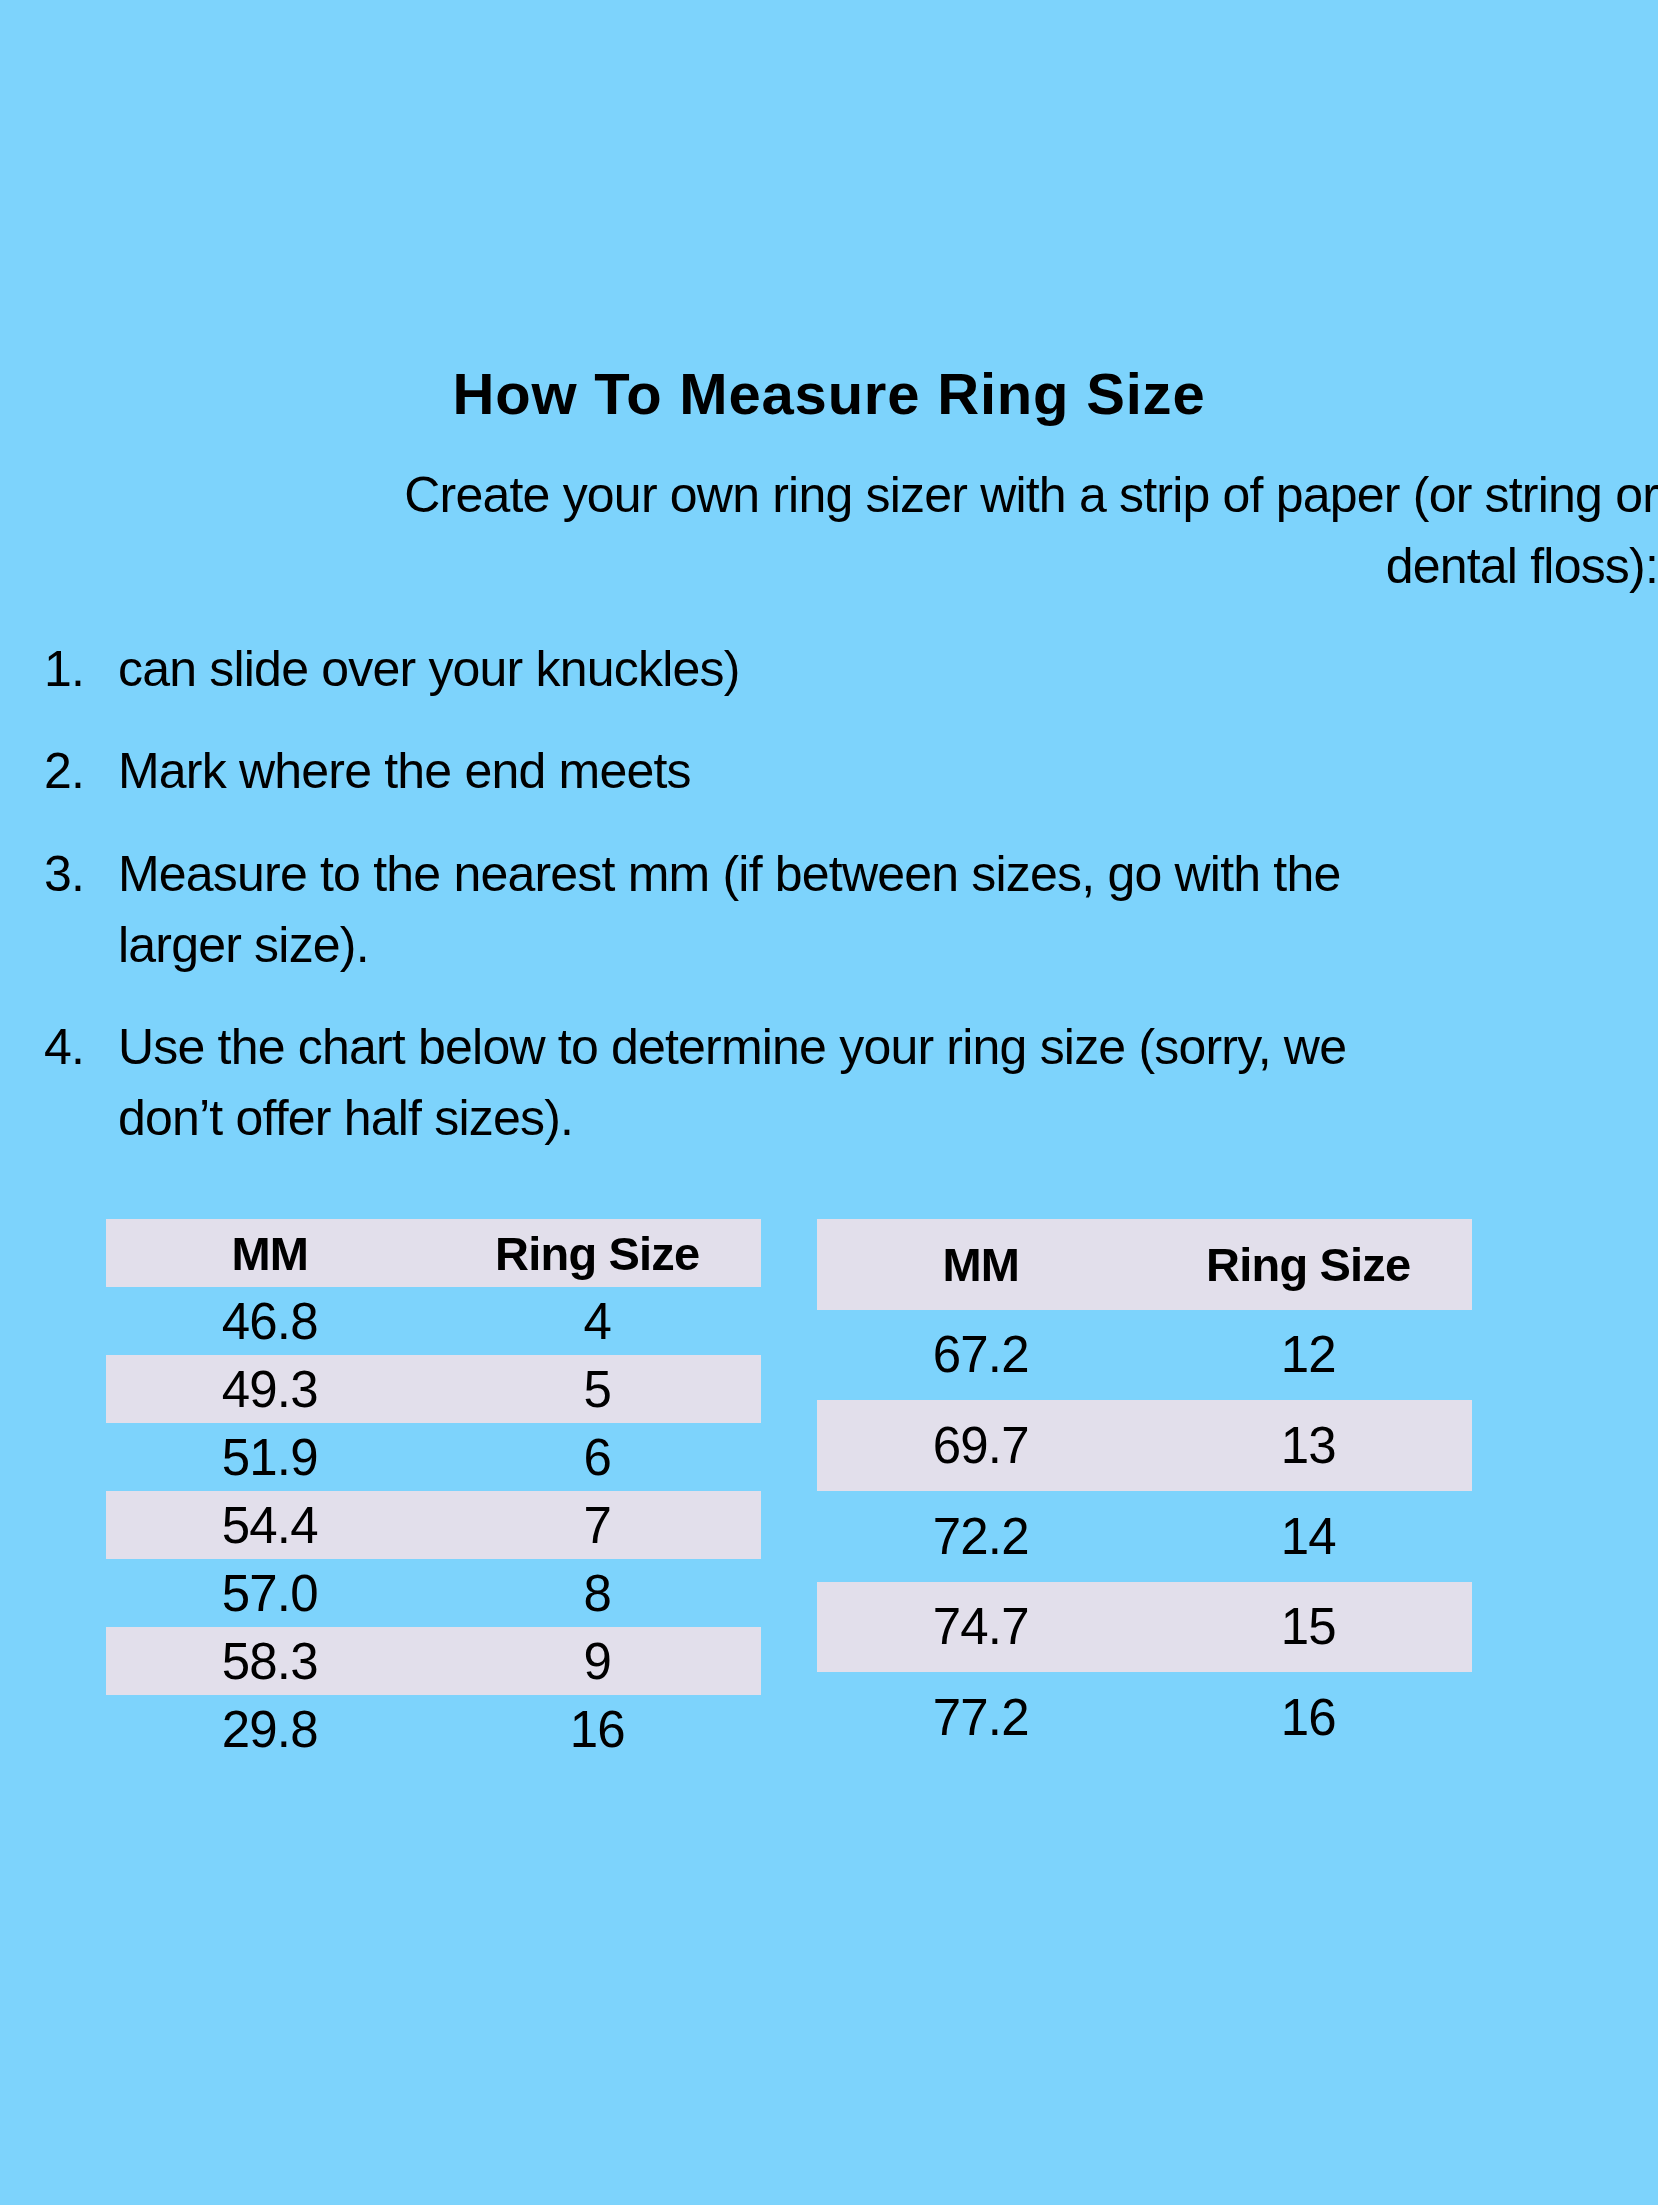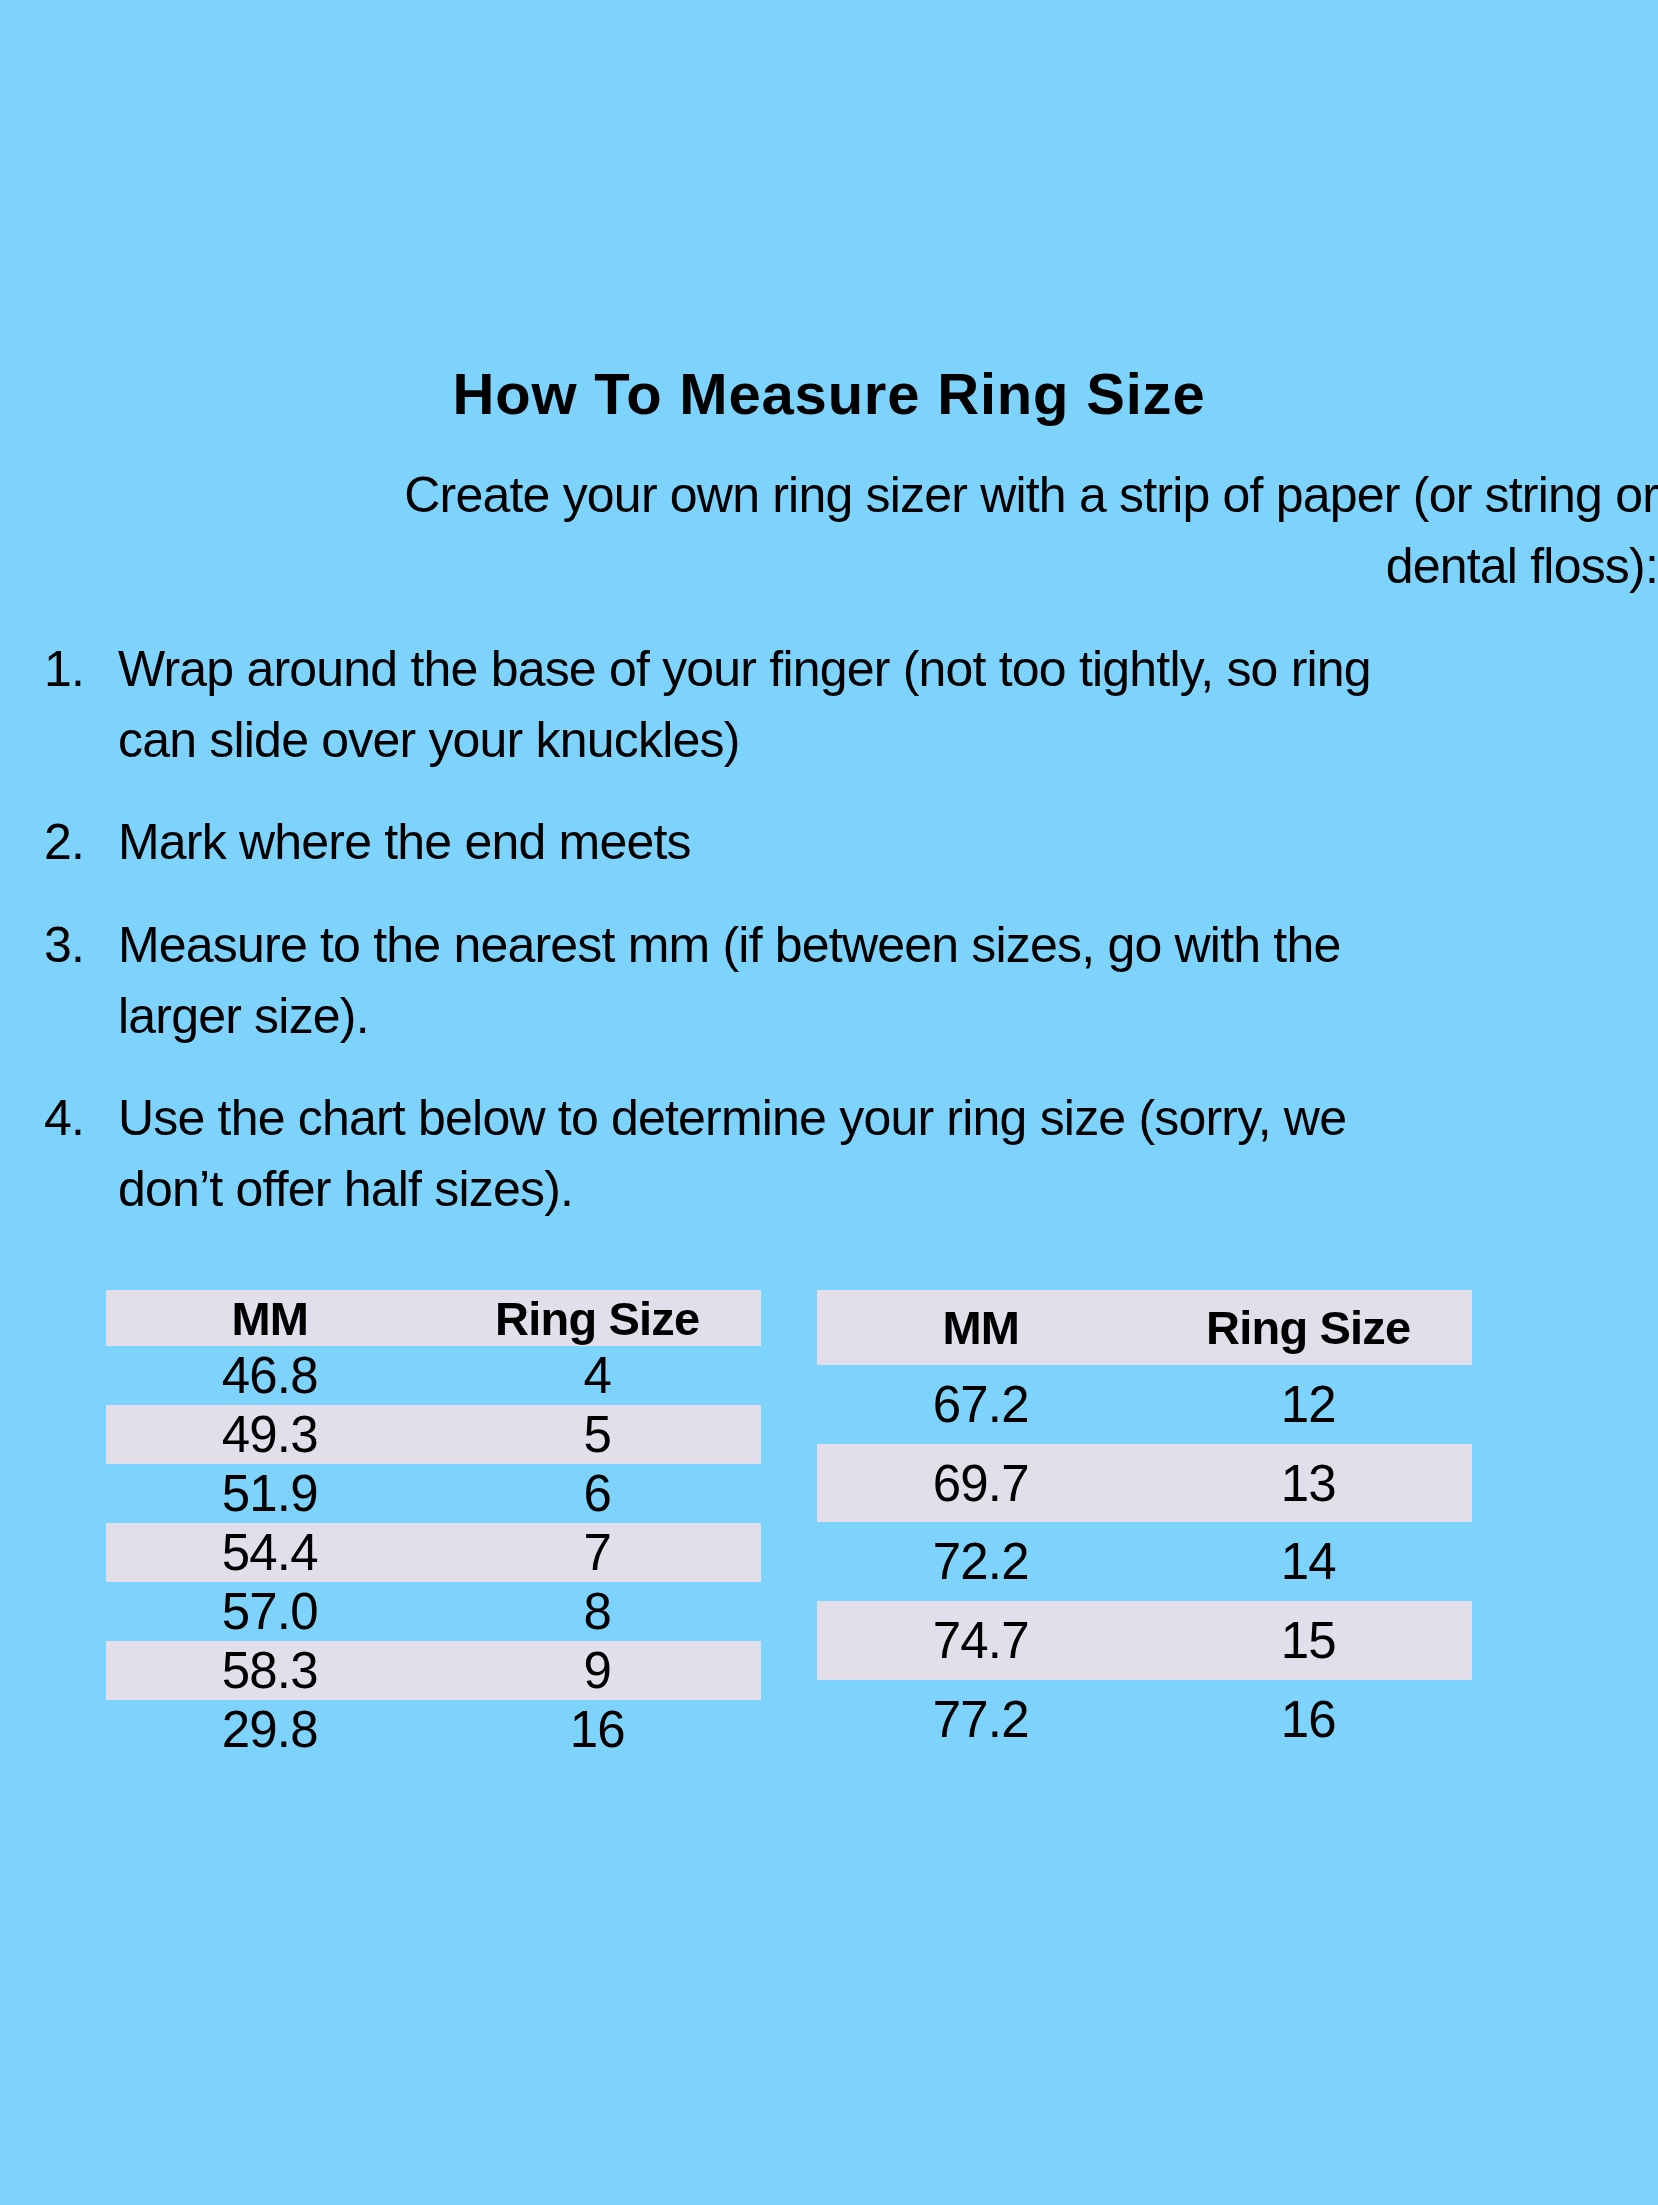--- a/index.html
+++ b/index.html
@@ -59,21 +59,21 @@
     margin: 65px 0 0 106px;
     gap: 56px;
   }
   .ring-table {
     border-collapse: collapse;
     table-layout: fixed;
     width: 655px;
   }
   .ring-table th, .ring-table td {
     width: 50%;
-    height: 56px;
+    height: 68px;
     padding: 0;
     text-align: center;
     vertical-align: middle;
   }
   .ring-table th {
     font-size: 47px;
     font-weight: 700;
     letter-spacing: -0.8px;
   }
   .ring-table td {
@@ -95,21 +95,20 @@
   <div class="intro">
     <div class="line">Create your own ring sizer with a strip of paper (or string or</div>
     <div class="line">dental floss):</div>
   </div>
 
   <div class="steps">
 
     <div class="step">
       <div class="step-num">1.</div>
       <div class="step-text">
-        <div class="line">Wrap around the base of your finger (not too tightly, so ring</div>
         <div class="line">can slide over your knuckles)</div>
       </div>
     </div>
 
     <div class="step">
       <div class="step-num">2.</div>
       <div class="step-text">
         <div class="line">Mark where the end meets</div>
       </div>
     </div>

